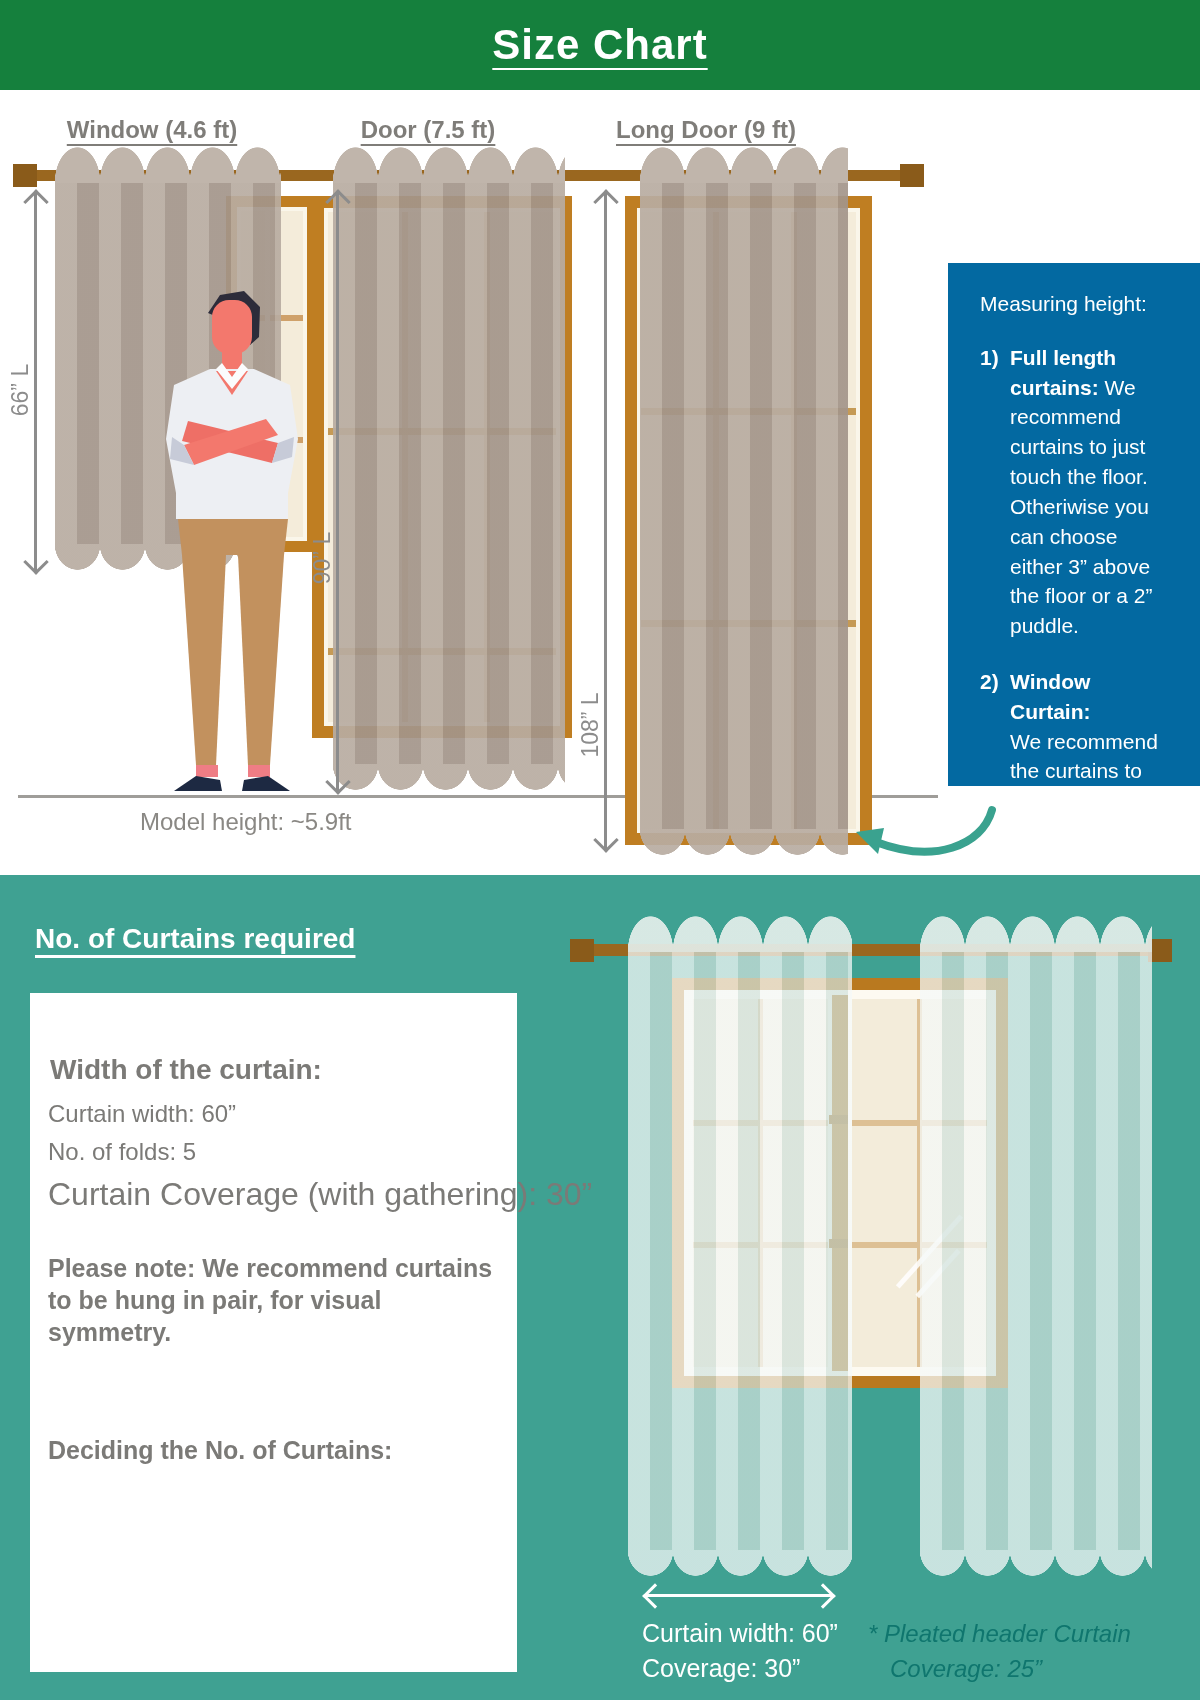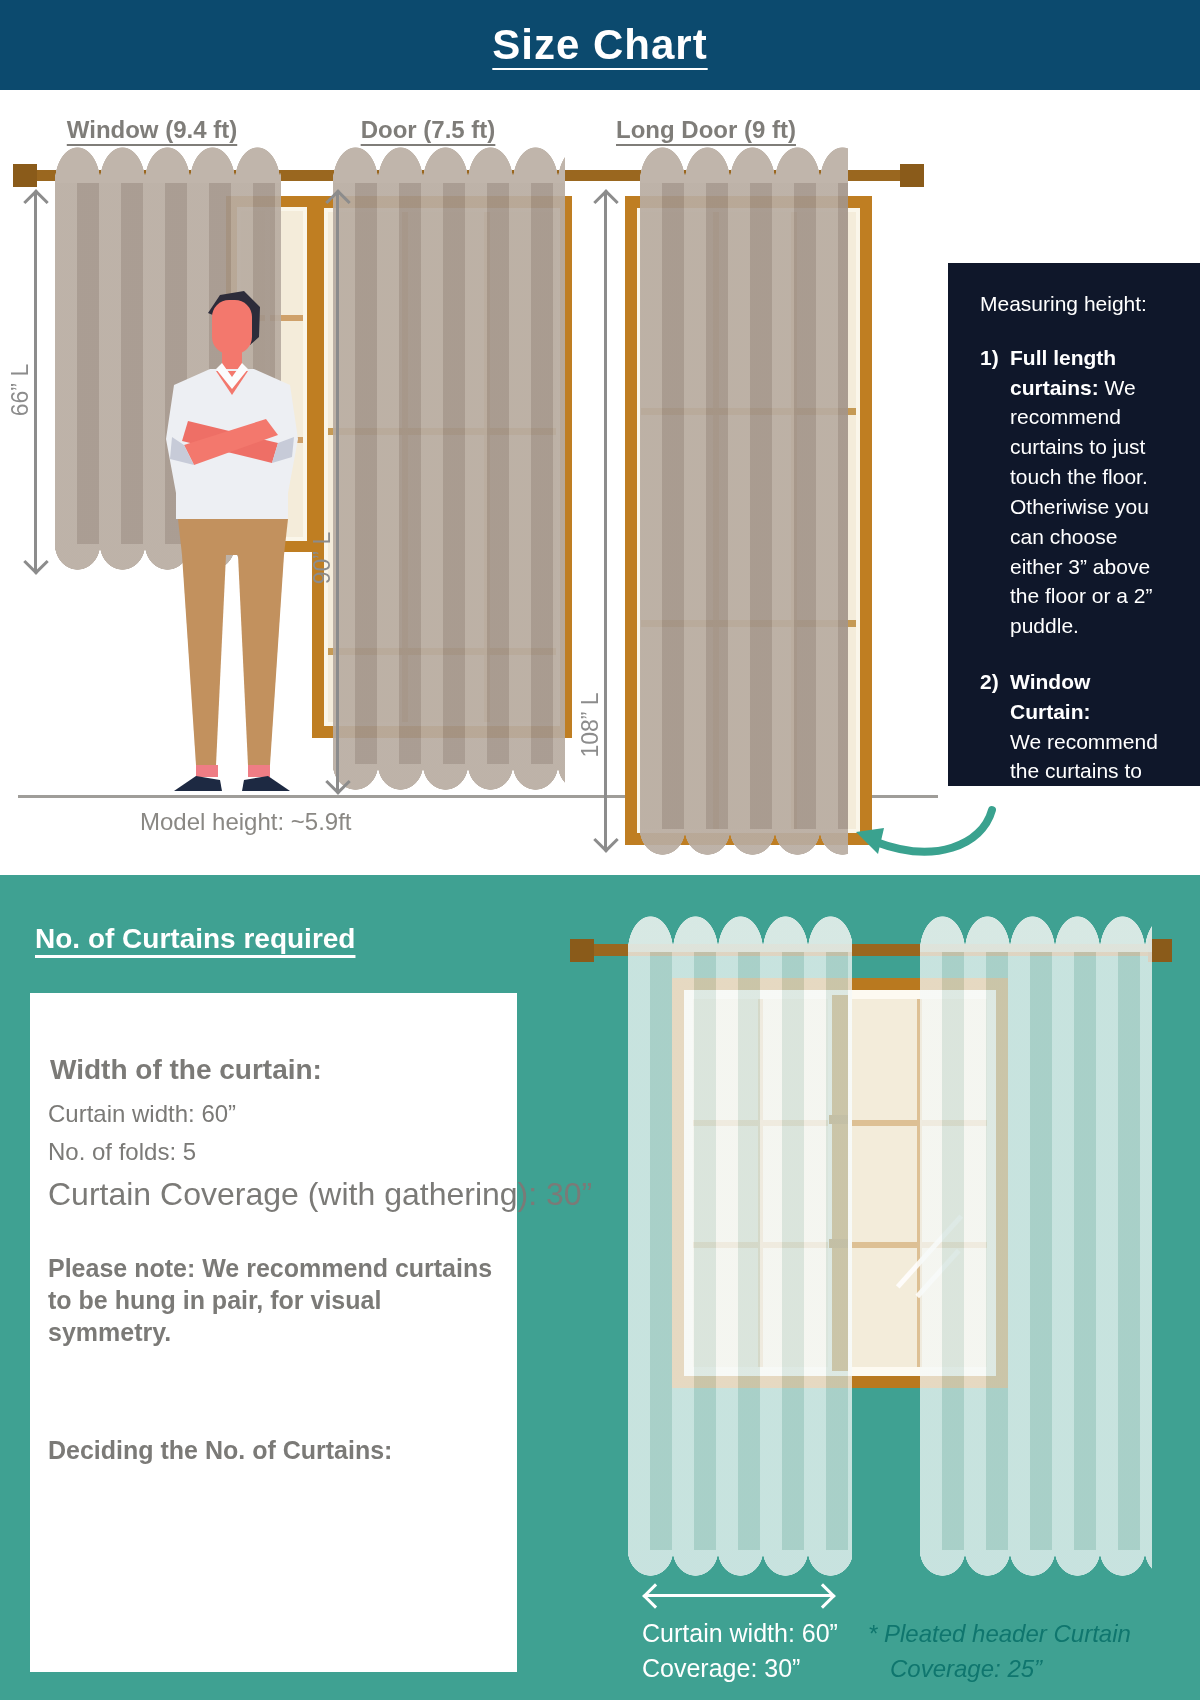--- a/index.html
+++ b/index.html
@@ -1,21 +1,21 @@
 <!DOCTYPE html>
 <html><head>
 <meta charset="utf-8">
 <style>
   html,body{margin:0;padding:0;background:#e8e8e8;}
   #page{position:relative;width:1200px;height:1700px;background:#ffffff;overflow:hidden;
         font-family:"Liberation Sans",sans-serif;}
   .abs{position:absolute;}
 
   
-  .header{position:absolute;left:0;top:0;width:1200px;height:90px;background:#0c4a6e;
+  .header{position:absolute;left:0;top:0;width:1200px;height:90px;background:#15803d;
           display:flex;align-items:center;justify-content:center;}
   .header h1{margin:0;color:#fff;font-size:42px;font-weight:600;letter-spacing:1px;
              text-decoration:underline;text-decoration-thickness:2px;text-underline-offset:9px;}
 
   
   .toplabel{position:absolute;top:116px;width:190px;text-align:center;color:#7f7d79;
             font-size:24px;font-weight:bold;text-decoration:underline;
             text-decoration-thickness:2px;text-underline-offset:6px;}
 
   
@@ -48,21 +48,21 @@
   .harrow{position:absolute;height:3px;background:#ffffff;}
   .harrow::before,.harrow::after{content:"";position:absolute;top:-7px;width:15px;height:15px;
       border-left:3px solid #fff;border-top:3px solid #fff;}
   .harrow::before{left:1px;transform:rotate(-45deg);}
   .harrow::after{right:1px;transform:rotate(135deg);}
 
   .floor{position:absolute;height:3px;background:#9f9d99;}
   .caption{position:absolute;color:#8a8884;font-size:24px;}
 
   
-  .infobox{position:absolute;left:948px;top:263px;width:252px;height:523px;background:#0f172a;
+  .infobox{position:absolute;left:948px;top:263px;width:252px;height:523px;background:#0369a1;
            box-sizing:border-box;padding:26px 26px 20px 32px;color:#fff;font-size:21px;line-height:1.42;}
   .ib-title{margin-bottom:24px;}
   .ib-item{position:relative;padding-left:30px;margin-bottom:26px;}
   .ib-num{position:absolute;left:0;font-weight:bold;}
   .ib-bold{font-weight:bold;}
 
   
   .bsection{position:absolute;left:0;top:875px;width:1200px;height:825px;background:#3fa192;}
   .bheading{position:absolute;left:35px;top:923px;color:#fff;font-size:28px;font-weight:bold;
             text-decoration:underline;text-decoration-thickness:3px;text-underline-offset:7px;}
@@ -167,21 +167,21 @@
     <polygon points="46,158 56,178 32,172 34,150" fill="#c7cbd8"></polygon>
     <polygon points="40,232 150,232 146,268 44,268" fill="#c2915e"></polygon>
     <polygon points="44,268 88,268 78,478 58,478" fill="#c2915e"></polygon>
     <polygon points="100,268 146,268 132,478 110,478" fill="#c2915e"></polygon>
     <rect x="58" y="478" width="22" height="12" fill="#ef7d85"></rect>
     <rect x="110" y="478" width="22" height="12" fill="#ef7d85"></rect>
     <polygon points="36,504 58,489 82,493 84,504" fill="#1d2942"></polygon>
     <polygon points="104,504 106,493 130,489 152,504" fill="#1d2942"></polygon>
   </svg>
 
-  <div class="toplabel" style="left:57px;">Window (9.4 ft)</div>
+  <div class="toplabel" style="left:57px;">Window (4.6 ft)</div>
   <div class="toplabel" style="left:333px;">Door (7.5 ft)</div>
   <div class="toplabel" style="left:611px;">Long Door (9 ft)</div>
 
   <div class="infobox">
     <div class="ib-title">Measuring height:</div>
     <div class="ib-item">
       <span class="ib-num">1)</span><span class="ib-bold">Full length curtains:</span>
       <span>We recommend curtains to just touch the floor. Otheriwise you can choose either 3” above the floor or a 2” puddle.</span>
     </div>
     <div class="ib-item">

